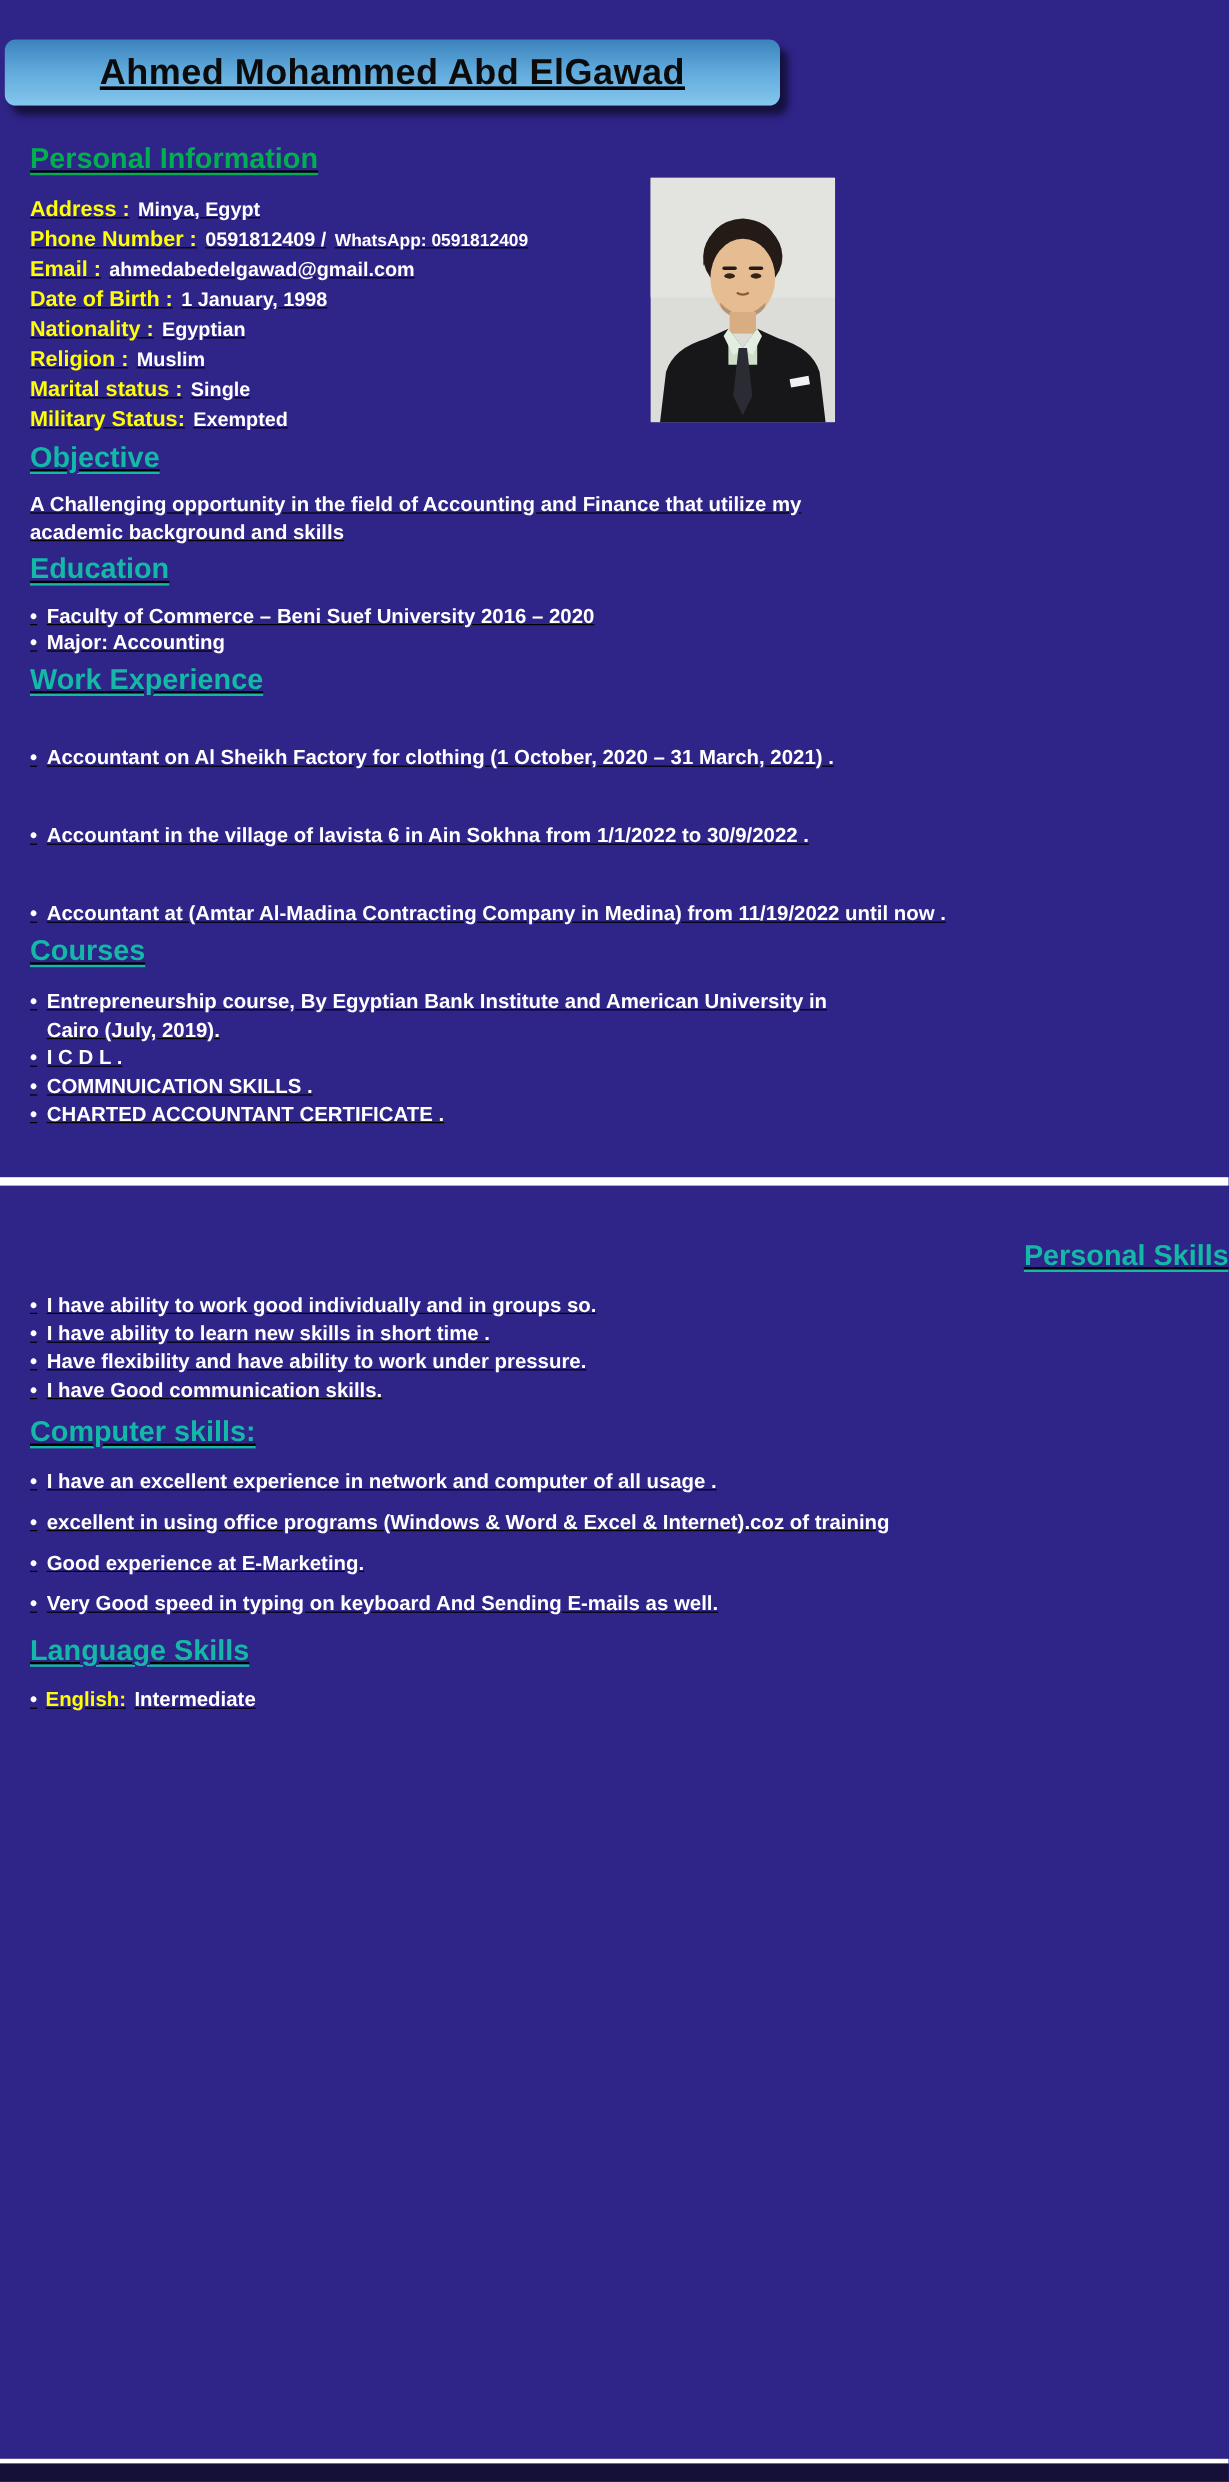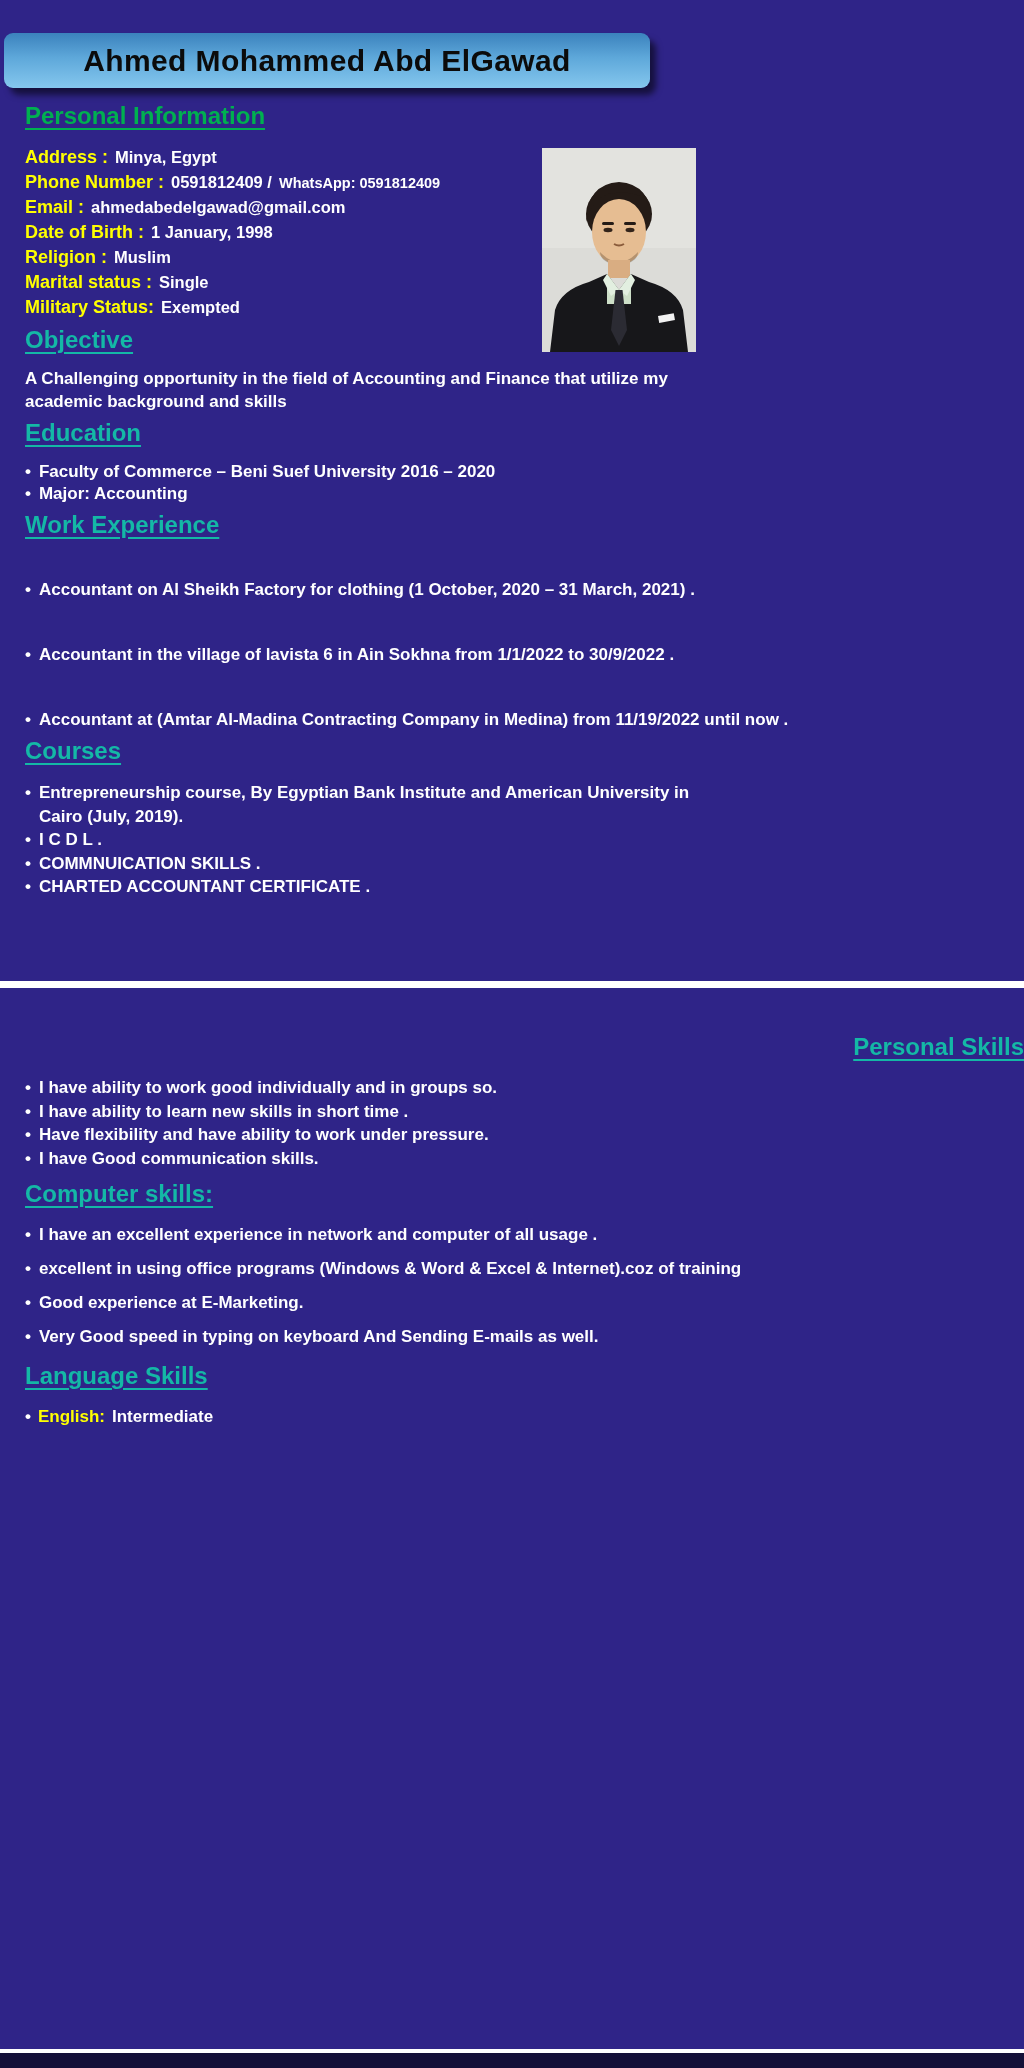--- a/index.html
+++ b/index.html
@@ -1,20 +1,20 @@
 <!DOCTYPE html>
 <html><head>
 <meta charset="utf-8">
 <style>
   * { margin:0; padding:0; box-sizing:border-box; }
   html,body { background:#2f2488; }
   .sheet {
     width:1024px; height:2068px; background:#2f2488;
     font-family:"Liberation Sans", sans-serif; font-weight:700;
-    position:relative; overflow:hidden;
+    position:relative; overflow:hidden;text-decoration:underline;
   }
   .page { position:relative; overflow:hidden; }
   .page1 { height:981px; }
   .page-divider { height:7px; background:#ffffff; }
   .page2 { height:1061px; }
   .bottom-line { height:4px; background:#ffffff; }
   .footer-strip { height:15px; background:#141038; }
 
   .banner {
     margin:33px 0 0 4px; width:646px; height:55px; border-radius:9px;
@@ -44,21 +44,21 @@
 
   .bullets { margin-left:25px; color:#ffffff; font-size:17px; }
   .bullet-item { display:flex; gap:8px; line-height:22px; }
   .bullet-item::before { content:"\2022"; flex:0 0 auto; }
   .bullets.loose .bullet-item { line-height:23.5px; }
   .bullets.work .bullet-item { line-height:29px;margin-top:36px; }
   .bullets.courses { width:695px; }
   .bullets.courses .bullet-item { line-height:23.5px; }
   .bullets.spaced .bullet-item { line-height:23px; margin-bottom:11px; }
 
-  .mt-pi   { margin-top:14px; }
+  .mt-pi   { margin-top:31px; }
   .mt-obj  { margin-top:4px;  }
   .mt-edu  { margin-top:6px;  }
   .mt-work { margin-top:6px;  }
   .mt-crs  { margin-top:3px;  }
   .mt-list { margin-top:14px; }
   .mt-work-list { margin-top:10px; }
   .mt-crs-list  { margin-top:16px; }
 
   .mt-ps   { margin-top:45px;text-align:right; }
   .mt-ps-list { margin-top:15px; }
@@ -120,20 +120,24 @@
       </div>
       <div class="info-row">
         <span class="label">Email :</span>
         <span class="value">ahmedabedelgawad@gmail.com</span>
       </div>
       <div class="info-row">
         <span class="label">Date of Birth :</span>
         <span class="value">1 January, 1998</span>
       </div>
       <div class="info-row">
+        <span class="label">Nationality :</span>
+        <span class="value">Egyptian</span>
+      </div>
+      <div class="info-row">
         <span class="label">Religion :</span>
         <span class="value">Muslim</span>
       </div>
       <div class="info-row">
         <span class="label">Marital status :</span>
         <span class="value">Single</span>
       </div>
       <div class="info-row">
         <span class="label">Military Status:</span>
         <span class="value">Exempted</span>

